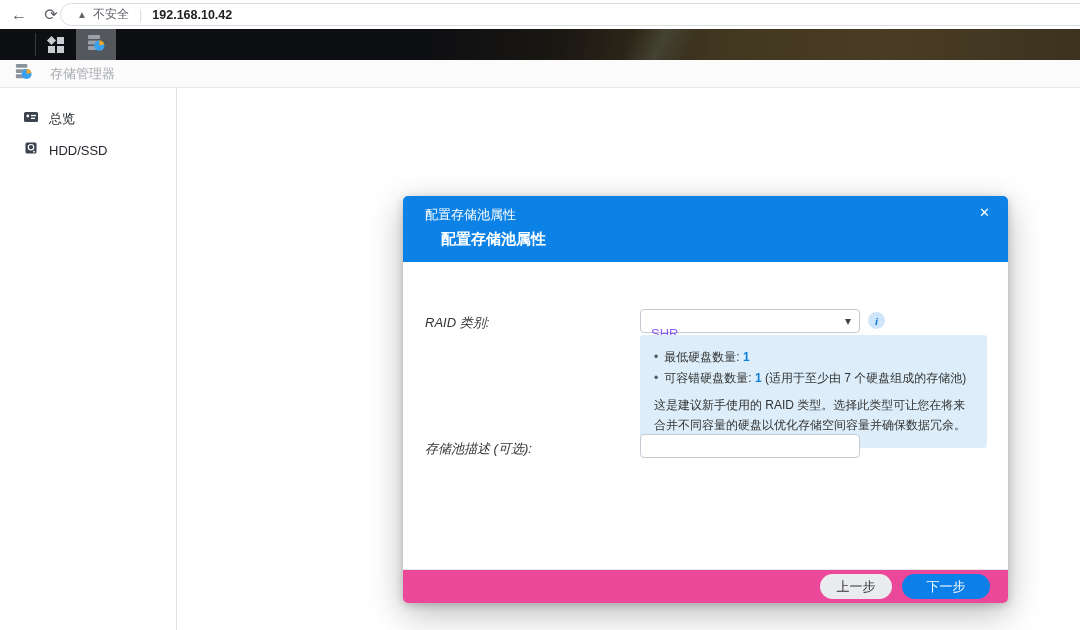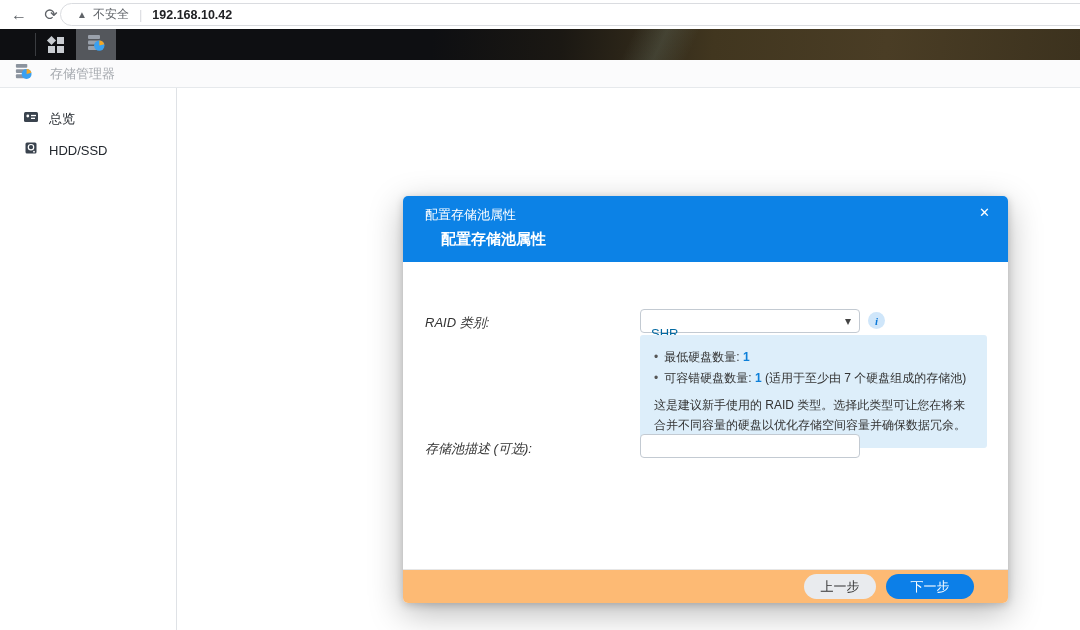--- a/index.html
+++ b/index.html
@@ -58,39 +58,39 @@
   .dlg-step-title { position:absolute; left:38px; top:34px; font-size:15px; font-weight:bold; }
 
   .dlg-body { position:relative; height:307px; font-size:13px; color:#333; }
   .dlg-intro { position:absolute; left:22px; right:20px; top:18px; font-size:12.5px; line-height:1.55; color:#333; }
   .fld-label { position:absolute; left:22px; font-size:13px; color:#333;font-style:italic; }
   .raid-label { top:52px; }
   .desc-label { top:178px; }
   .dropdown { position:absolute; left:237px; top:47px; width:220px; height:24px;
               border:1px solid #c3cad2; border-radius:4px; background:#fff;
               display:flex; align-items:center; padding:0 22px 0 10px; cursor:pointer; }
-  .dropdown .val { font-size:13px; color:#0369a1;margin-top:24px; }
+  .dropdown .val { font-size:13px; color:#8b5cf6;margin-top:24px; }
   .caret { position:absolute; right:8px; top:4px; color:#444; font-size:12px; }
   .info-badge { position:absolute; left:465px; top:50px; width:17px; height:17px; border-radius:50%;
                 background:#cfe6fa; color:#0b78d8; display:flex; align-items:center; justify-content:center;
                 font-family:"Liberation Serif", serif; font-style:italic; font-weight:bold; font-size:11px;
                 cursor:pointer; }
   .info-box { position:absolute; left:237px; top:73px; width:347px; padding:12px 14px 12px 14px;
               background:#ddeefa; border-radius:3px; font-size:12px; color:#333; }
   .info-box .row { line-height:1.75; }
   .info-box .bullet { color:#555; margin-right:6px; }
   .num-accent { color:#0c7fd9; font-weight:bold; }
   .info-desc { margin-top:7px; line-height:1.65; }
   .text-input { position:absolute; left:237px; top:172px; width:220px; height:24px;
                 border:1px solid #c3cad2; border-radius:4px; background:#fff; font-size:13px;
                 padding:0 8px; color:#333; outline:none; }
 
-  .dlg-footer { position:absolute; left:0; bottom:0; width:100%; height:34px; background:#fdba74;
+  .dlg-footer { position:absolute; left:0; bottom:0; width:100%; height:34px; background:#ec4899;
                 border-top:1px solid #e6e6e6; display:flex; align-items:center;
-                justify-content:flex-end; padding-right:34px; gap:10px; }
+                justify-content:flex-end; padding-right:18px; gap:10px; }
   .btn { height:25px; border:none; border-radius:13px; font-size:13px; cursor:pointer;
          font-family:"Liberation Sans", sans-serif; }
   .btn-prev { width:72px; background:#e9ebee; color:#333; }
   .btn-next { width:88px; background:#0c7fe8; color:#fff; }
 </style>
 </head>
 <body>
 
 <div class="browser-bar">
   <div class="nav-btn">←</div>

